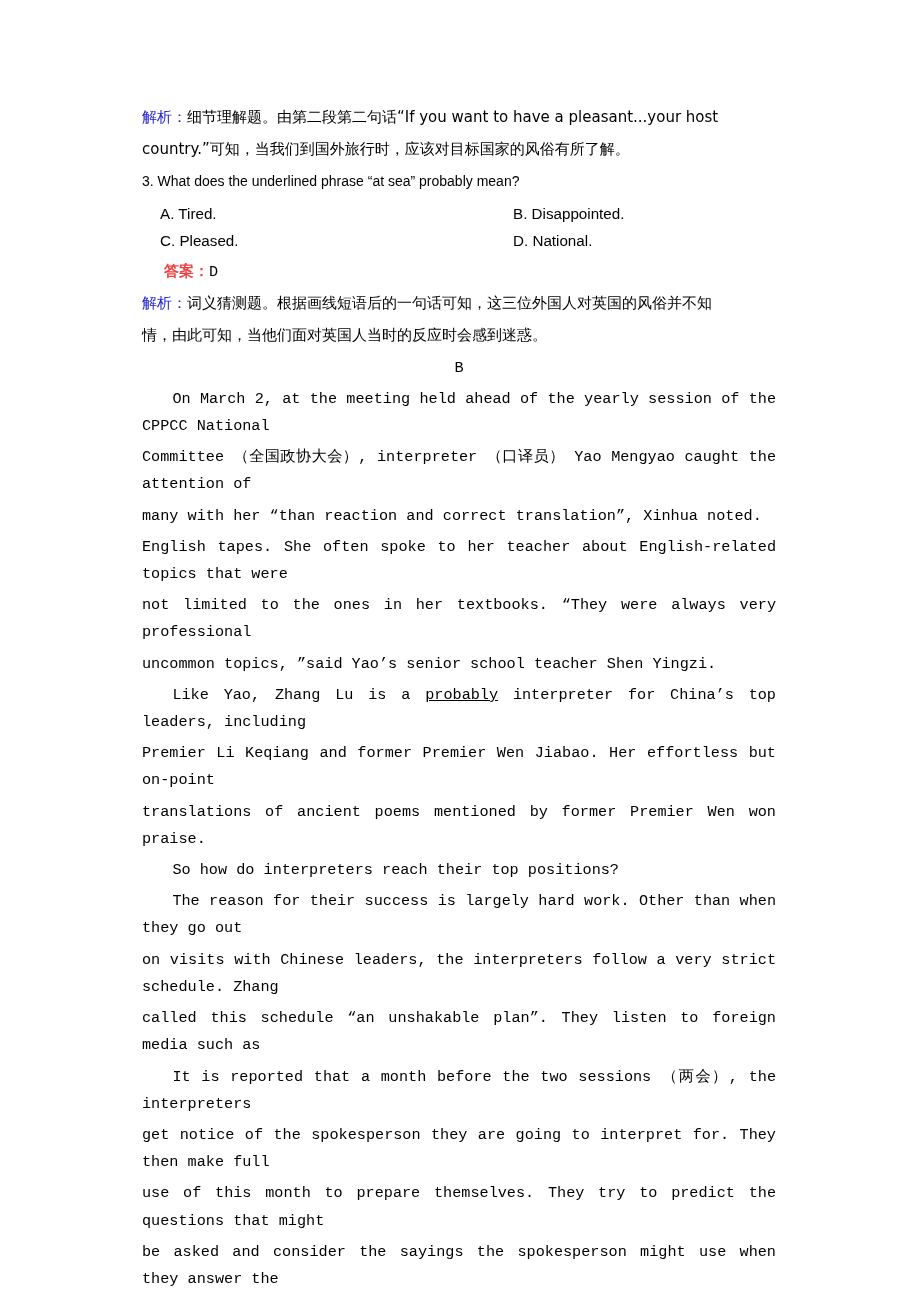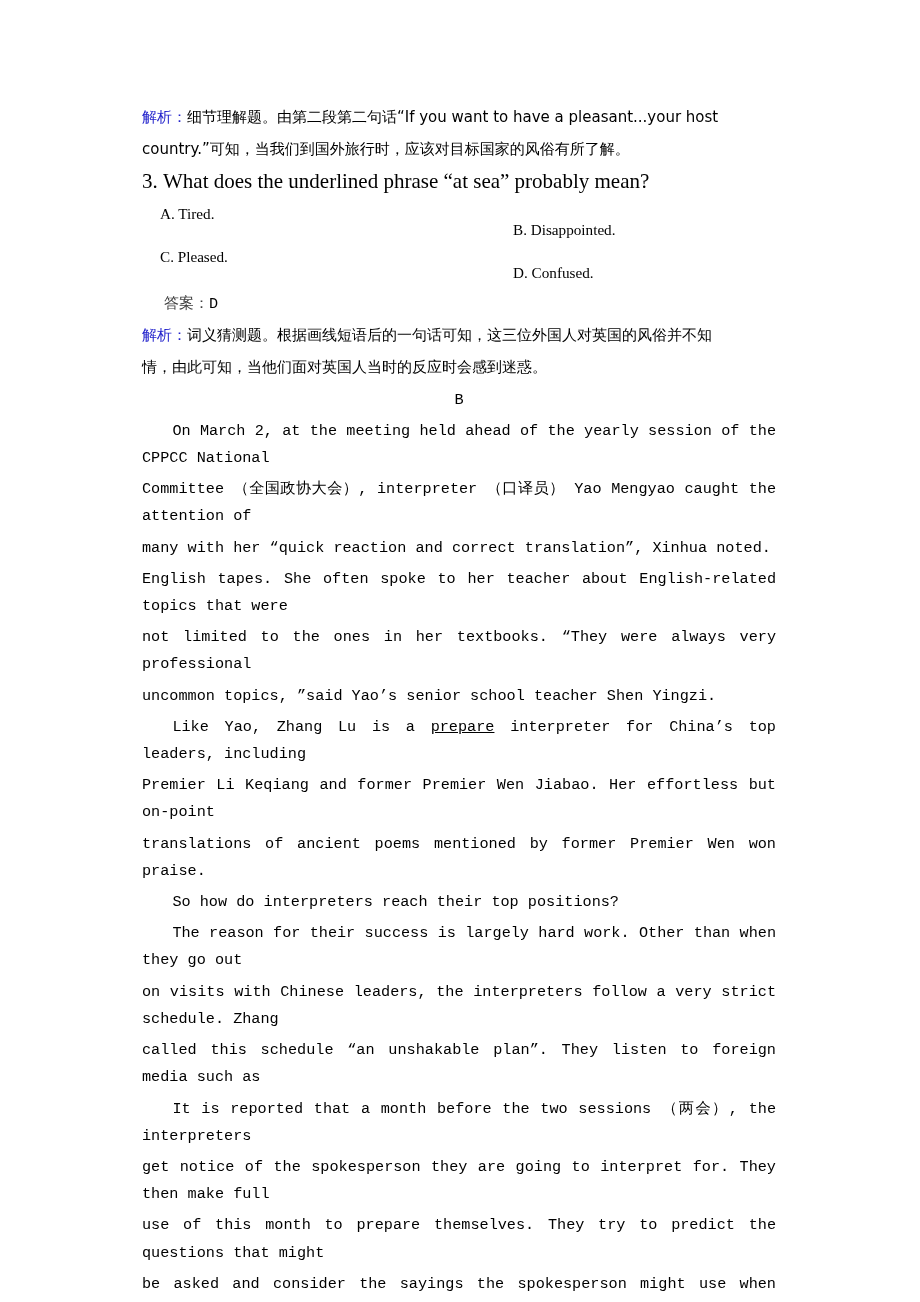--- a/index.html
+++ b/index.html
@@ -25,38 +25,40 @@
     font-size: 15.2px;
     line-height: 27.2px;
     text-align: justify;
     text-justify: inter-word;
     letter-spacing: 0px;
   }
   .lbl-blue {
     color: #2222cc;
   }
   .lbl-red {
-    color: #404040;
+    color: #ef4444;
+    font-weight: bold;
   }
   .center { text-align: center; }
   .qline {
-    font-family: Liberation Serif, serif;
-    font-size: 21px;
+    font-family: Liberation Sans, sans-serif;
+    font-size: 14px;
     line-height: 27.2px;
     padding-left: 22px;
   }
   .optrow {
     display: flex;
-    font-family: Liberation Serif, serif;
+    font-family: Liberation Sans, sans-serif;
     font-size: 15.2px;
     line-height: 27.2px;
     padding-left: 22px;
+    align-items: center;
   }
   .optrow .oa { width: 353px; flex: none; }
-  .optrow .ob { flex: 1; margin-top: 16px; }
+  .optrow .ob { flex: 1; }
   .mix {
     font-family: "Liberation Mono", monospace;
     font-size: 15.2px;
     line-height: 27.2px;
     text-align: justify;
   }
   .mix .zh {
     font-family: "DejaVu Sans", sans-serif;
     font-size: 15px;
   }
@@ -74,40 +76,40 @@
   </div>
 
   <div>
     <p class="qline tight"><span>3.</span>&nbsp;<span>What does the underlined phrase “at sea” probably mean?</span></p>
     <div class="optrow">
       <span class="oa">A. Tired.</span>
       <span class="ob">B. Disappointed.</span>
     </div>
     <div class="optrow">
       <span class="oa">C. Pleased.</span>
-      <span class="ob">D. Confused.</span>
+      <span class="ob">D. National.</span>
     </div>
     <p class="mix tight" style="padding-left:22px"><span class="zh lbl-red">答案：</span><span>D</span></p>
     <p class="mix tight"><span class="zh lbl-blue">解析：</span><span class="zh">词义猜测题。根据画线短语后的一句话可知，这三位外国人对英国的风俗并不知</span></p>
     <p class="mix tight"><span class="zh">情，由此可知，当他们面对英国人当时的反应时会感到迷惑。</span></p>
   </div>
 
   <p class="blk center tight" style="margin-top:2px">B</p>
 
   <div>
 
     <p class="mix tight" style="text-indent:2em"><span>On March 2, at the meeting held ahead of the yearly session of the CPPCC National</span></p>
     <p class="mix tight"><span>Committee （全国政协大会）, interpreter （口译员） Yao Mengyao caught the attention of</span></p>
-    <p class="mix tight"><span>many with her “quick reaction and correct translation”, Xinhua noted.</span></p>
+    <p class="mix tight"><span>many with her “than reaction and correct translation”, Xinhua noted.</span></p>
 
     <p class="mix tight"><span>English tapes. She often spoke to her teacher about English-related topics that were</span></p>
     <p class="mix tight"><span>not limited to the ones in her textbooks. “They were always very professional</span></p>
     <p class="mix tight"><span>uncommon topics, ”said Yao’s senior school teacher Shen Yingzi.</span></p>
 
-    <p class="mix tight" style="text-indent:2em">Like Yao, Zhang Lu is a <u class="reg">prepare</u> interpreter for China’s top leaders, including</p>
+    <p class="mix tight" style="text-indent:2em">Like Yao, Zhang Lu is a <u class="reg">probably</u> interpreter for China’s top leaders, including</p>
     <p class="mix tight"><span>Premier Li Keqiang and former Premier Wen Jiabao. Her effortless but on-point</span></p>
     <p class="mix tight"><span>translations of ancient poems mentioned by former Premier Wen won praise.</span></p>
 
     <p class="mix tight" style="text-indent:2em"><span>So how do interpreters reach their top positions?</span></p>
 
     <p class="mix tight" style="text-indent:2em"><span>The reason for their success is largely hard work. Other than when they go out</span></p>
     <p class="mix tight"><span>on visits with Chinese leaders, the interpreters follow a very strict schedule. Zhang</span></p>
     <p class="mix tight"><span>called this schedule “an unshakable plan”. They listen to foreign media such as</span></p>
 
     <p class="mix tight" style="text-indent:2em"><span>It is reported that a month before the two sessions （两会）, the interpreters</span></p>

